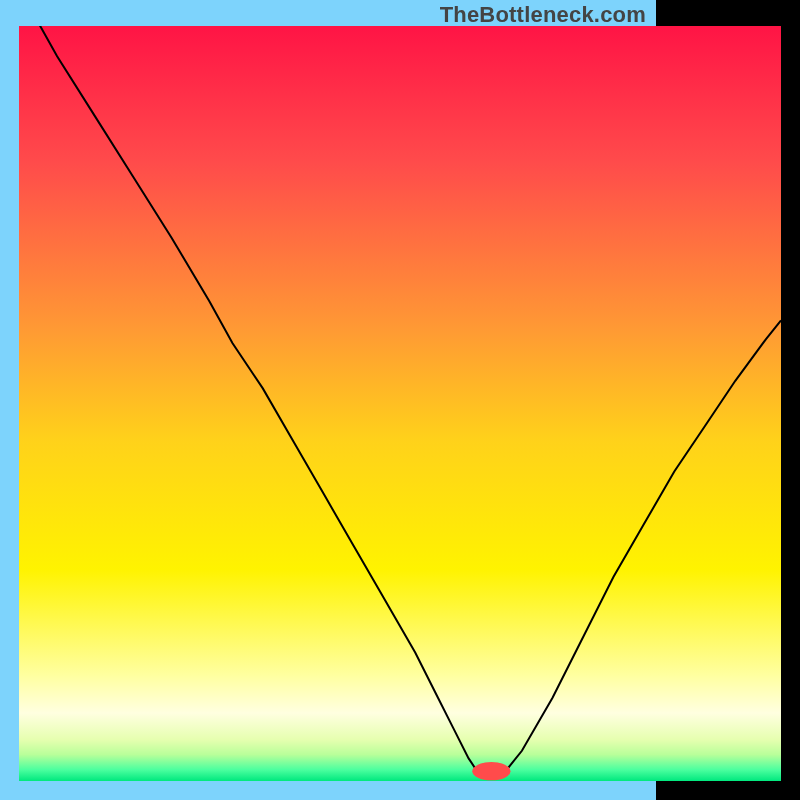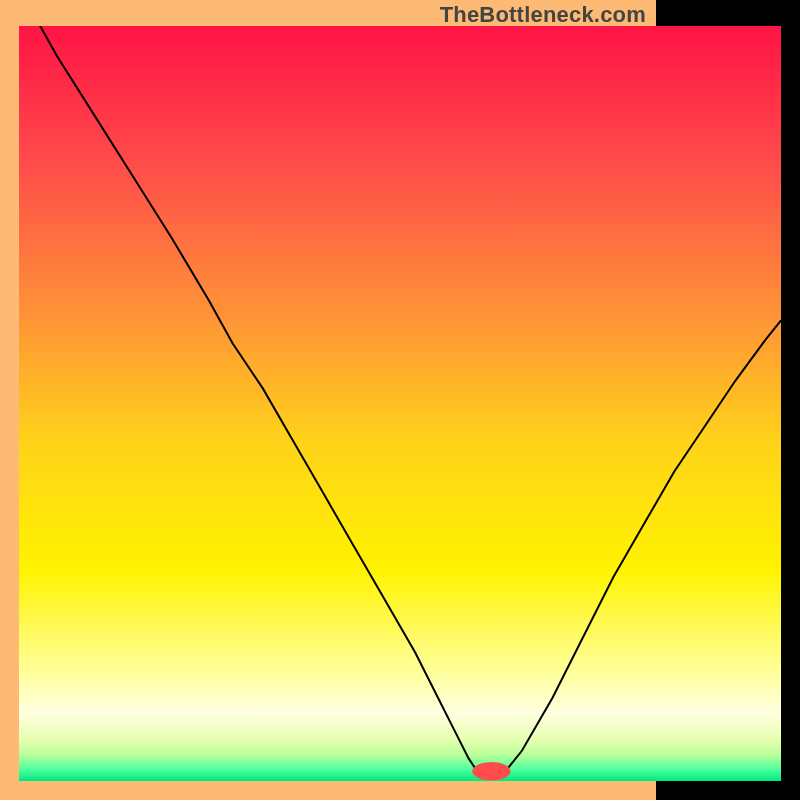--- a/index.html
+++ b/index.html
@@ -8,21 +8,21 @@
     width: 800px;
     height: 800px;
     background: #000000;
     font-family: Arial, Helvetica, sans-serif;
     overflow: hidden;
   }
   .frame {
     position: relative;
     width: 656px;
     height: 800px;
-    background: #fdba74;
+    background: #7dd3fc;
   }
   .watermark {
     position: absolute;
     top: 2px;
     right: 10px;
     color: #444444;
     font-size: 22px;
     font-weight: bold;
     letter-spacing: 0.2px;
     user-select: none;

